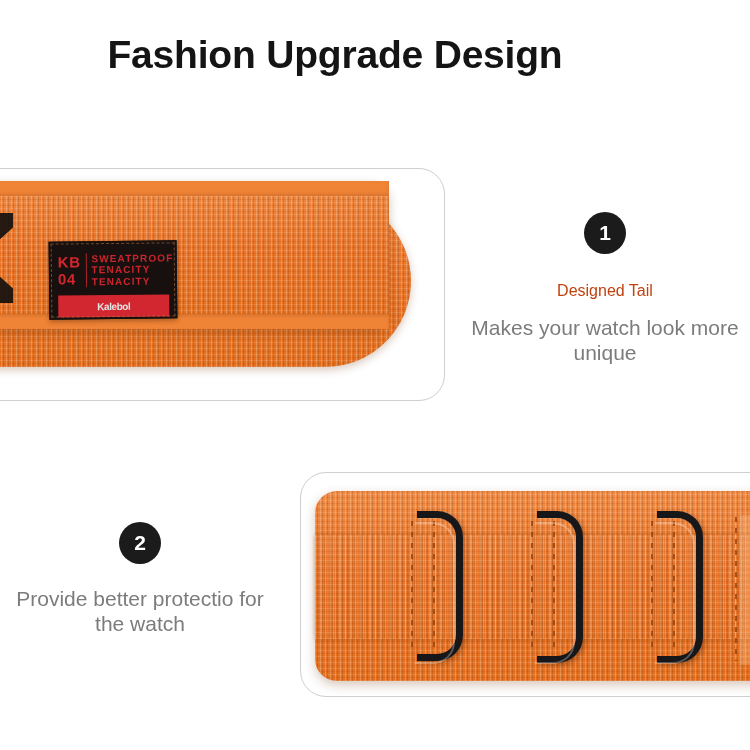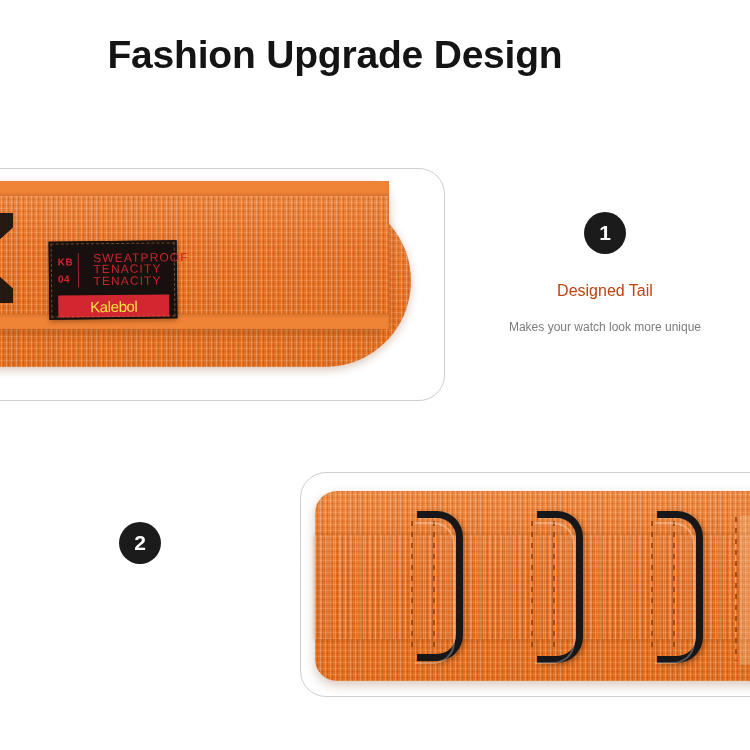--- a/index.html
+++ b/index.html
@@ -150,47 +150,47 @@
     padding: 5px 6px 5px 7px;
     transform: rotate(-0.6deg);
   }
   .label-top-row {
     display: flex;
     align-items: center;
     height: 44px;
   }
   .label-code {
     color: #d4262d;
-    font-size: 10px;
+    font-size: 15px;
     font-weight: bold;
     line-height: 17px;
     letter-spacing: 0.5px;
     padding-right: 5px;
     border-right: 1px solid #a8252a;
   }
   .label-claims {
     color: #c9252c;
-    font-size: 12px;
-    font-weight: normal;
+    font-size: 10px;
+    font-weight: bold;
     line-height: 11.5px;
     letter-spacing: 1.1px;
-    padding-left: 14px;
+    padding-left: 5px;
   }
   .label-brandbar {
     margin-top: 3px;
     height: 22px;
     background: #d22730;
     display: flex;
     align-items: center;
     justify-content: center;
   }
   .label-brandbar span {
-    color: #fde047;
-    font-size: 15px;
-    font-weight: normal;
+    color: #e5e5e5;
+    font-size: 10px;
+    font-weight: bold;
     letter-spacing: -0.4px;
   }
 
   
   .strap-bottom {
     left: 14px;
     top: 18px;
     width: 510px;
     height: 190px;
     border-radius: 22px 0 0 22px;
@@ -275,21 +275,21 @@
     margin: 0 auto 22px auto;
     text-align: center;
   }
   .callout-heading {
     font-size: 16px;
     color: #c2410c;
     line-height: 29px;
     margin-bottom: 10px;
   }
   .callout-body {
-    font-size: 12px;
+    font-size: 21px;
     color: #7c7c7c;
     line-height: 25px;
   }
 </style>
 </head>
 <body>
 
 <div class="page-title">Fashion Upgrade Design</div>
 
 <div class="photo-panel panel-top">
@@ -344,13 +344,14 @@
 </div>
 
 <div class="callout callout-1">
   <div class="badge">1</div>
   <div class="callout-heading">Designed Tail</div>
   <div class="callout-body">Makes your watch look more unique</div>
 </div>
 
 <div class="callout callout-2">
   <div class="badge">2</div>
+  <div class="callout-body">Provide better protectio for the watch</div>
 </div>
 
 </body></html>

